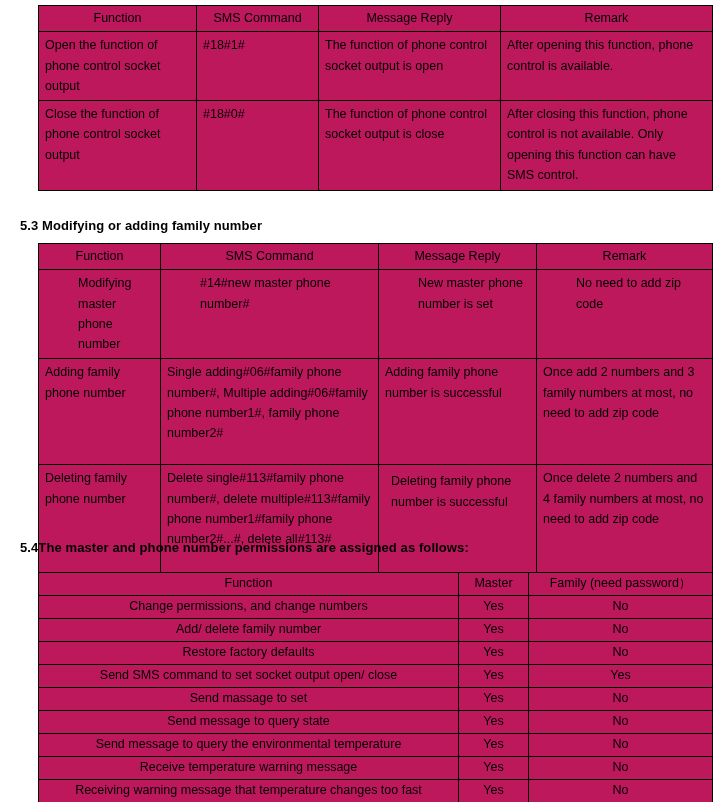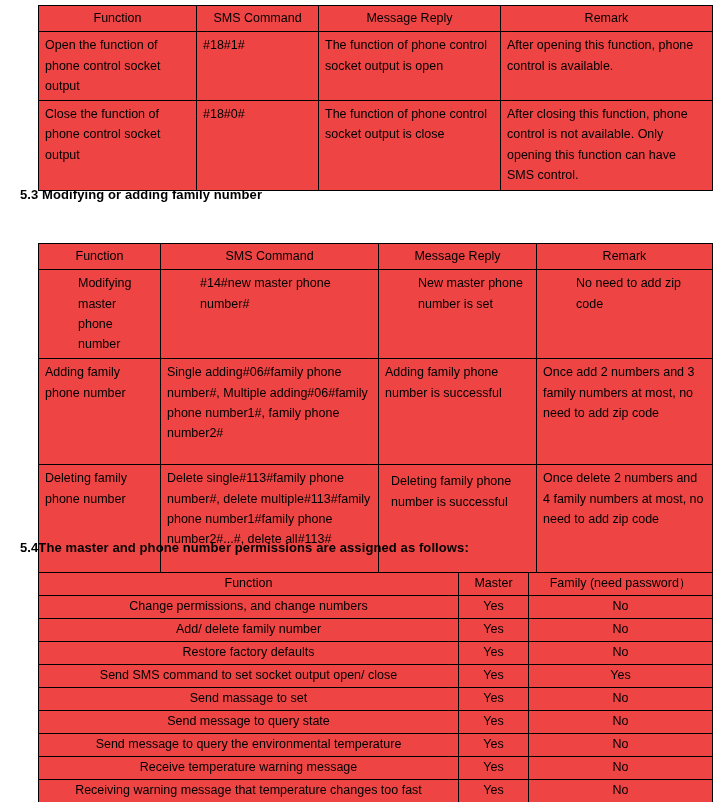--- a/index.html
+++ b/index.html
@@ -18,21 +18,21 @@
   .page {
     position: relative;
     width: 726px;
     height: 802px;
   }
 
   table.doc-table {
     border-collapse: collapse;
     table-layout: fixed;
     position: absolute;
-    background: #ef4444;
+    background: #be185d;
   }
   table.doc-table td,
   table.doc-table th {
     border: 1.6px solid #000000;
     padding: 3px 6px 4px 6px;
     font-size: 12.5px;
     line-height: 1.62;
     font-weight: normal;
     vertical-align: top;
     text-align: left;
@@ -105,21 +105,21 @@
 
   h3.section-heading {
     position: absolute;
     margin: 0;
     font-size: 13px;
     font-weight: bold;
     font-family: "Liberation Sans", sans-serif;
     letter-spacing: 0.1px;
     white-space: nowrap;
   }
-  #heading-5-3 { left: 20px; top: 187px; }
+  #heading-5-3 { left: 20px; top: 218px; }
   #heading-5-4 { left: 20px; top: 540px; }
 </style>
 </head>
 <body>
 
 <div class="page">
 
   <table class="doc-table" id="table-sms-socket">
     <colgroup>
       <col class="c1">

